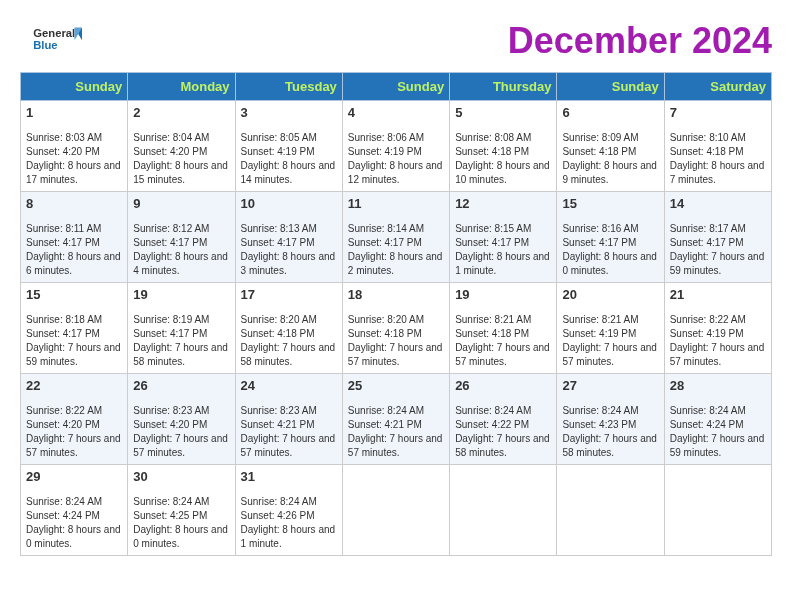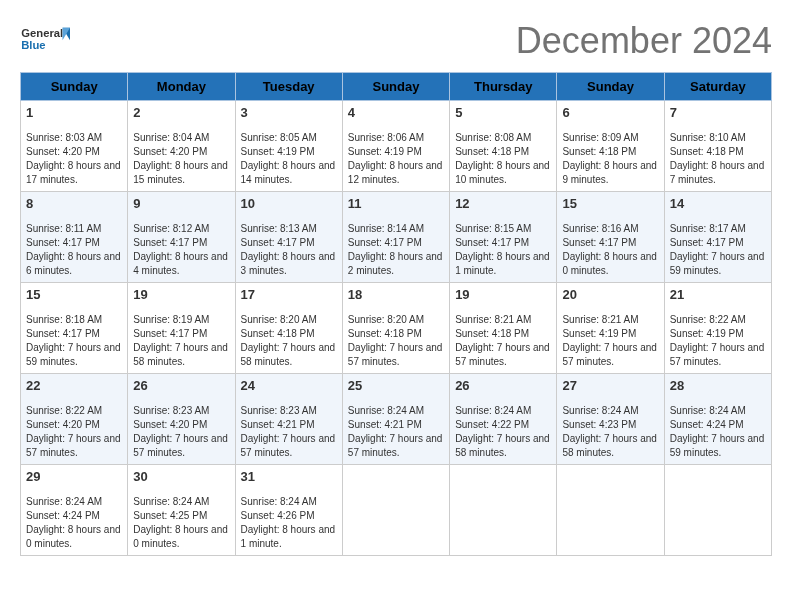--- a/index.html
+++ b/index.html
@@ -16,42 +16,43 @@
       align-items: flex-start;
       margin-bottom: 10px;
     }
     .logo {
       display: flex;
       align-items: center;
     }
     .logo-wrapper {
       display: flex;
       flex-direction: column;
+      margin-left: 12px;
     }
     .title-block {
       text-align: right;
     }
     .month-title {
       font-size: 36px;
-      font-weight: normal;
-      color: #737373;
+      font-weight: bold;
+      color: #a21caf;
     }
     .location-title {
       font-size: 16px;
       color: #555;
     }
     .calendar {
       width: 100%;
       border-collapse: collapse;
       font-size: 10.5px;
     }
     .calendar th {
       background-color: #2472b8;
-      color: #000000;
-      text-align: center;
+      color: #bef264;
+      text-align: right;
       padding: 6px 5px;
       font-size: 13px;
       font-weight: bold;
       border: 1px solid #aac4e0;
     }
     .calendar td {
       vertical-align: top;
       border: 1px solid #ccc;
       padding: 4px 5px;
       width: 107px;

